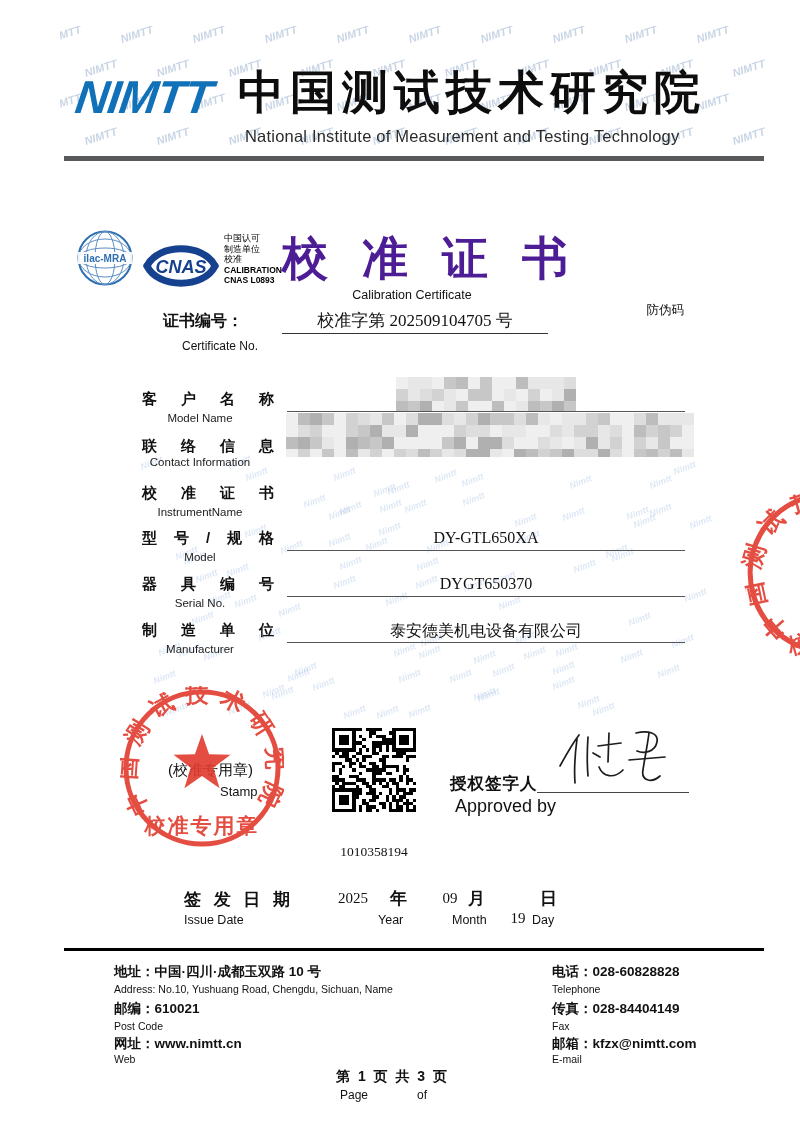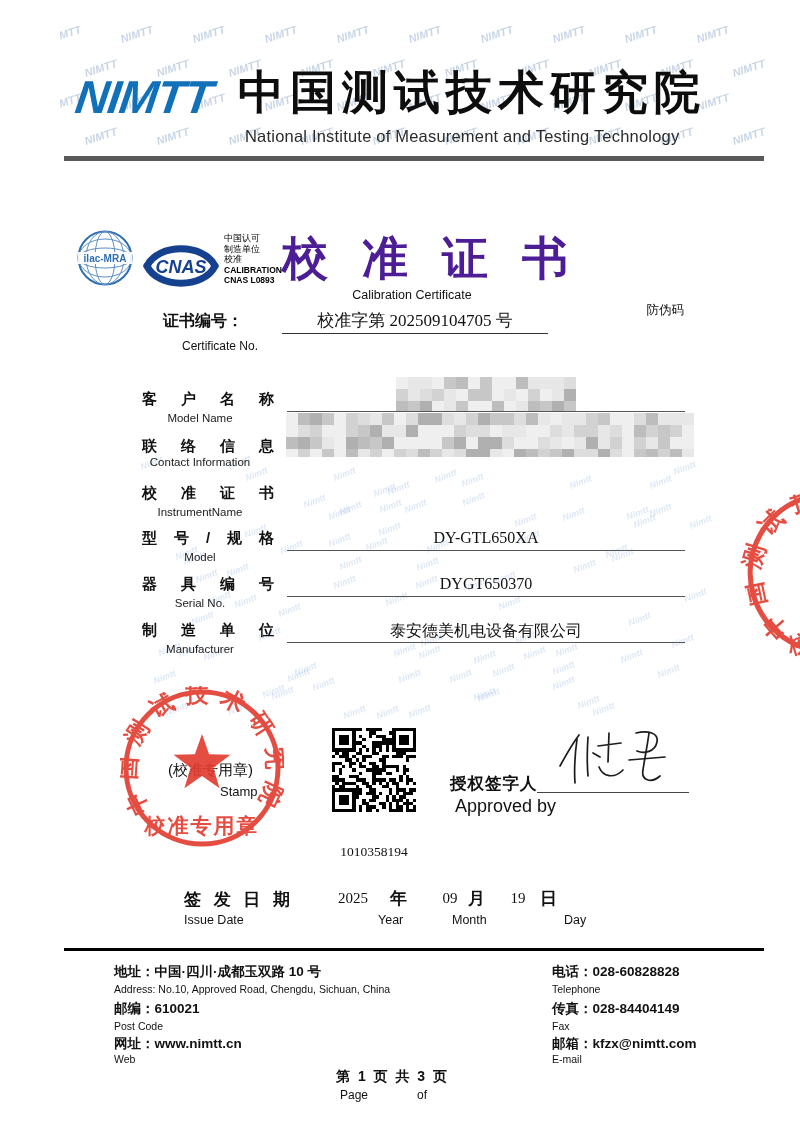--- a/index.html
+++ b/index.html
@@ -932,27 +932,27 @@
   </svg>
 
   <div class="abs date-cn" style="left:184px;top:888px;width:106px;text-align:justify;text-align-last:justify;">签发日期</div>
   <div class="abs date-en" style="left:184px;top:913px;width:106px;">Issue Date</div>
   <div class="abs date-val" style="left:330px;top:890px;width:46px;">2025</div>
   <div class="abs date-cn" style="left:390px;top:887px;">年</div>
   <div class="abs date-en" style="left:378px;top:913px;width:42px;">Year</div>
   <div class="abs date-val" style="left:436px;top:890px;width:28px;">09</div>
   <div class="abs date-cn" style="left:468px;top:887px;">月</div>
   <div class="abs date-en" style="left:452px;top:913px;width:48px;">Month</div>
-  <div class="abs date-val" style="left:504px;top:890px;width:28px;">19</div>
+  <div class="abs date-val" style="left:504px;top:910px;width:28px;">19</div>
   <div class="abs date-cn" style="left:540px;top:887px;">日</div>
-  <div class="abs date-en" style="left:532px;top:913px;width:34px;margin-left:32px;">Day</div>
+  <div class="abs date-en" style="left:532px;top:913px;width:34px;">Day</div>
 
   <div class="abs foot-rule"></div>
   <div class="abs ft-cn" style="left:114px;top:963px;">地址：中国·四川·成都玉双路 10 号</div>
-  <div class="abs ft-en" style="left:114px;top:983px;">Address: No.10, Approved Road, Chengdu, Sichuan, China</div>
+  <div class="abs ft-en" style="left:114px;top:983px;">Address: No.10, Yushuang Road, Chengdu, Sichuan, Name</div>
   <div class="abs ft-cn" style="left:114px;top:1000px;">邮编：610021</div>
   <div class="abs ft-en" style="left:114px;top:1020px;">Post Code</div>
   <div class="abs ft-cn" style="left:114px;top:1035px;">网址：www.nimtt.cn</div>
   <div class="abs ft-en" style="left:114px;top:1053px;">Web</div>
   <div class="abs ft-cn" style="left:552px;top:963px;">电话：028-60828828</div>
   <div class="abs ft-en" style="left:552px;top:983px;">Telephone</div>
   <div class="abs ft-cn" style="left:552px;top:1000px;">传真：028-84404149</div>
   <div class="abs ft-en" style="left:552px;top:1020px;">Fax</div>
   <div class="abs ft-cn" style="left:552px;top:1035px;">邮箱：kfzx@nimtt.com</div>
   <div class="abs ft-en" style="left:552px;top:1053px;">E-mail</div>

